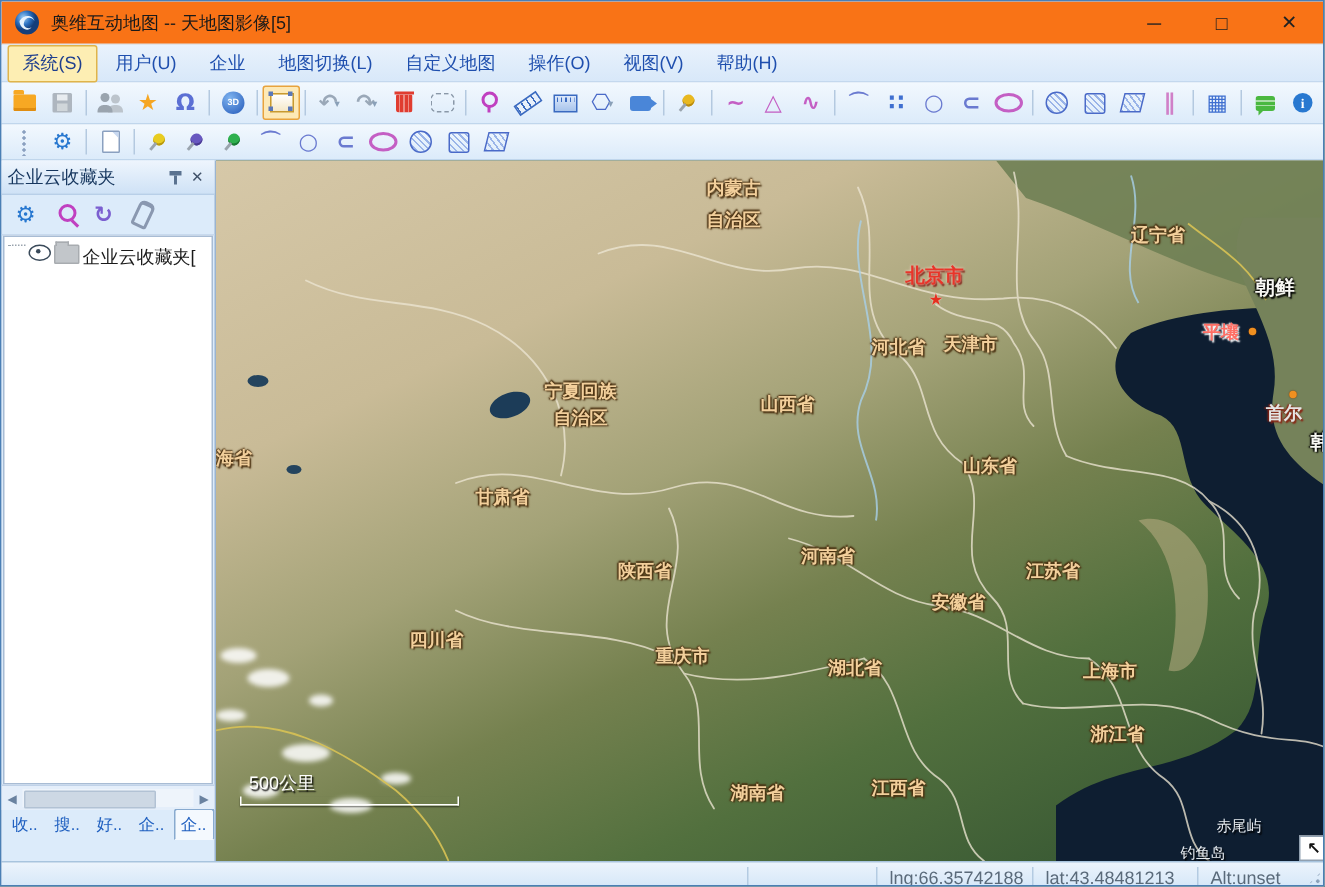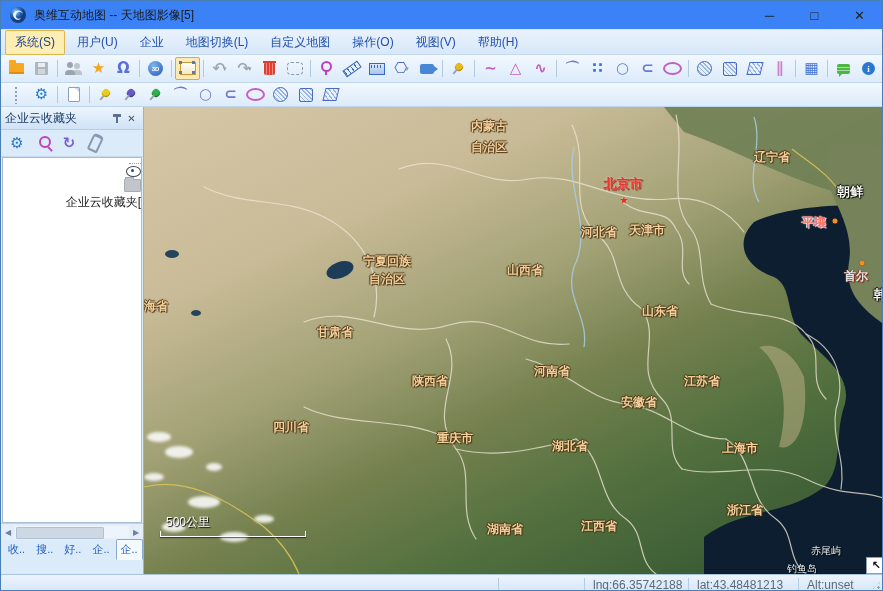--- a/index.html
+++ b/index.html
@@ -1,19 +1,19 @@
 <!DOCTYPE html>
 <html><head>
 <meta charset="utf-8">
 <style>
   html,body{margin:0;padding:0;}
   body{width:883px;height:591px;overflow:hidden;font-family:"Liberation Sans","DejaVu Sans",sans-serif;
        background:#f0f4f8;border:1px solid #4a7fb5;box-sizing:border-box;position:relative;}
   
-  .titlebar{height:28px;background:#3b82f6;display:flex;align-items:center;border-bottom:1px solid #e0e4e8;}
+  .titlebar{height:28px;background:#f97316;display:flex;align-items:center;border-bottom:1px solid #e0e4e8;}
   .applogo{width:18px;height:18px;margin:0 7px 0 8px;flex:0 0 auto;}
   .apptitle{font-size:12px;color:#1a1a1a;flex:1;}
   .winbtn{width:45px;height:27px;display:flex;align-items:center;justify-content:center;font-size:13px;color:#222;cursor:default;}
   
   .menubar{height:24px;background:linear-gradient(#e9f2fc,#d8e8f9);display:flex;align-items:center;padding-left:4px;border-bottom:1px solid #c4d8ee;}
   .menu-item{font-size:12px;color:#1f4fae;padding:3px 9px;margin-right:2px;border-radius:2px;border:1px solid transparent;}
   .menu-item.active{background:#fdeeb3;border:1px solid #e0b44a;color:#1f3f8e;}
   
   .toolbar{background:linear-gradient(#f2f8fe,#dcebfa);display:flex;align-items:center;padding:0 3px;border-bottom:1px solid #c0d6ec;overflow:hidden;white-space:nowrap;}
   .toolbar.r1{height:27px;}
@@ -75,21 +75,21 @@
   .ic-winpin::after{content:"";position:absolute;top:4px;left:4px;width:2px;height:6px;background:#5a7290;}
   
   .main{display:flex;height:467px;}
   .sidepanel{width:142px;flex:0 0 auto;background:#dcebfa;border-right:1px solid #9ab4d0;display:flex;flex-direction:column;}
   .phead{height:22px;background:linear-gradient(#eef5fd,#cfe2f6);display:flex;align-items:center;padding:0 4px;border-bottom:1px solid #b8cfe8;}
   .ptitle{font-size:12px;color:#16365e;flex:1;}
   .phbtn{width:15px;height:16px;display:flex;align-items:center;justify-content:center;font-size:10px;color:#40526a;}
   .ptools{height:26px;display:flex;align-items:center;gap:4px;padding:0 5px;border-bottom:1px solid #c8daee;}
   .ptbtn{width:22px;height:21px;display:flex;align-items:center;justify-content:center;}
   .tree{flex:1;background:#ffffff;border:1px solid #a8bcd4;margin:0 1px;overflow:hidden;}
-  .treerow{display:flex;align-items:flex-end;gap:2px;padding:5px 0 0 2px;white-space:nowrap;flex-direction:column;}
+  .treerow{display:flex;align-items:flex-start;gap:2px;padding:5px 0 0 2px;white-space:nowrap;}
   .treedots{width:12px;border-top:1px dotted #9aa4ae;}
   .treelabel{font-size:12px;color:#1a1a1a;}
   .hscroll{height:16px;display:flex;align-items:center;background:#e4eefa;border-top:1px solid #c0d2e8;}
   .harrow{width:14px;text-align:center;font-size:8px;color:#6a82a0;}
   .htrack{flex:1;height:12px;background:#eef4fb;position:relative;}
   .hthumb{position:absolute;left:1px;top:1px;width:86px;height:10px;background:#cdd8e4;border:1px solid #b2c2d4;border-radius:1px;}
   .ptabs{height:20px;display:flex;align-items:flex-end;padding-left:2px;gap:1px;}
   .ptab{font-size:11px;color:#2060c0;padding:2px 4px;border:1px solid transparent;}
   .ptab.active{background:#f4f9fe;border:1px solid #88aacf;border-bottom-color:#f4f9fe;border-radius:2px 2px 0 0;}
   .pbottom{height:14px;}
@@ -438,21 +438,21 @@
         <span class="mlabel prov" style="left: 516px; top: 204px;">山东省</span>
         <span class="mlabel prov" style="left: 191px; top: 225px;">甘肃省</span>
         <span class="mlabel prov" style="left: 408px; top: 264px;">河南省</span>
         <span class="mlabel prov" style="left: 286px; top: 274px;">陕西省</span>
         <span class="mlabel prov" style="left: 558px; top: 274px;">江苏省</span>
         <span class="mlabel prov" style="left: 495px; top: 295px;">安徽省</span>
         <span class="mlabel prov" style="left: 147px; top: 320px;">四川省</span>
         <span class="mlabel prov" style="left: 311px; top: 331px;">重庆市</span>
         <span class="mlabel prov" style="left: 386px; top: 339px; margin-left: 40px;">湖北省</span>
         <span class="mlabel prov" style="left: 596px; top: 341px;">上海市</span>
-        <span class="mlabel prov" style="left: 591px; top: 403px; padding-left: 20px;">浙江省</span>
+        <span class="mlabel prov" style="left: 591px; top: 383px; padding-left: 20px;">浙江省</span>
         <span class="mlabel prov" style="left: 455px; top: 419px;">江西省</span>
         <span class="mlabel prov" style="left: 361px; top: 422px;">湖南省</span>
         <span class="mlabel island" style="left: 682px; top: 444px;">赤尾屿</span>
         <span class="mlabel island" style="left: 658px; top: 462px;">钓鱼岛</span>
         <span class="mdot" style="left: 691px; top: 114px;"></span>
         <span class="mdot" style="left: 718px; top: 156px;"></span>
       </div>
     <span class="scaletext">500公里</span>
     <span class="scalebar"></span>
     <span class="cornerbox">

